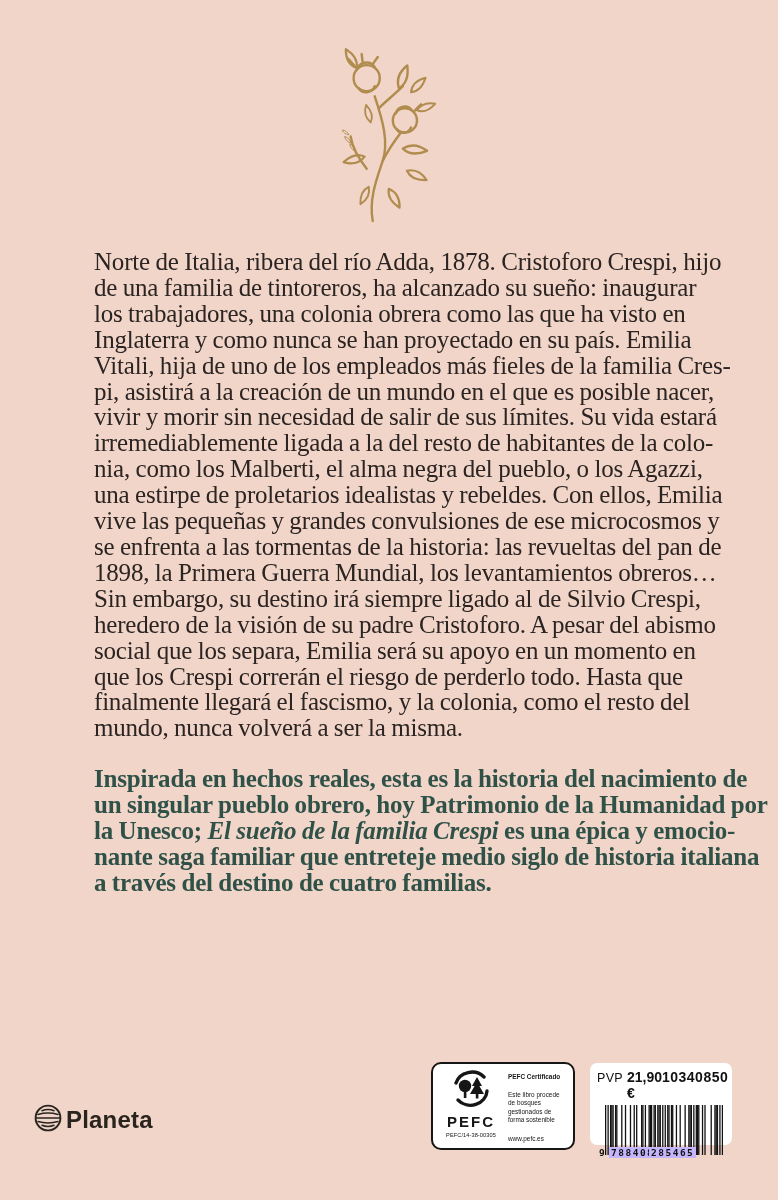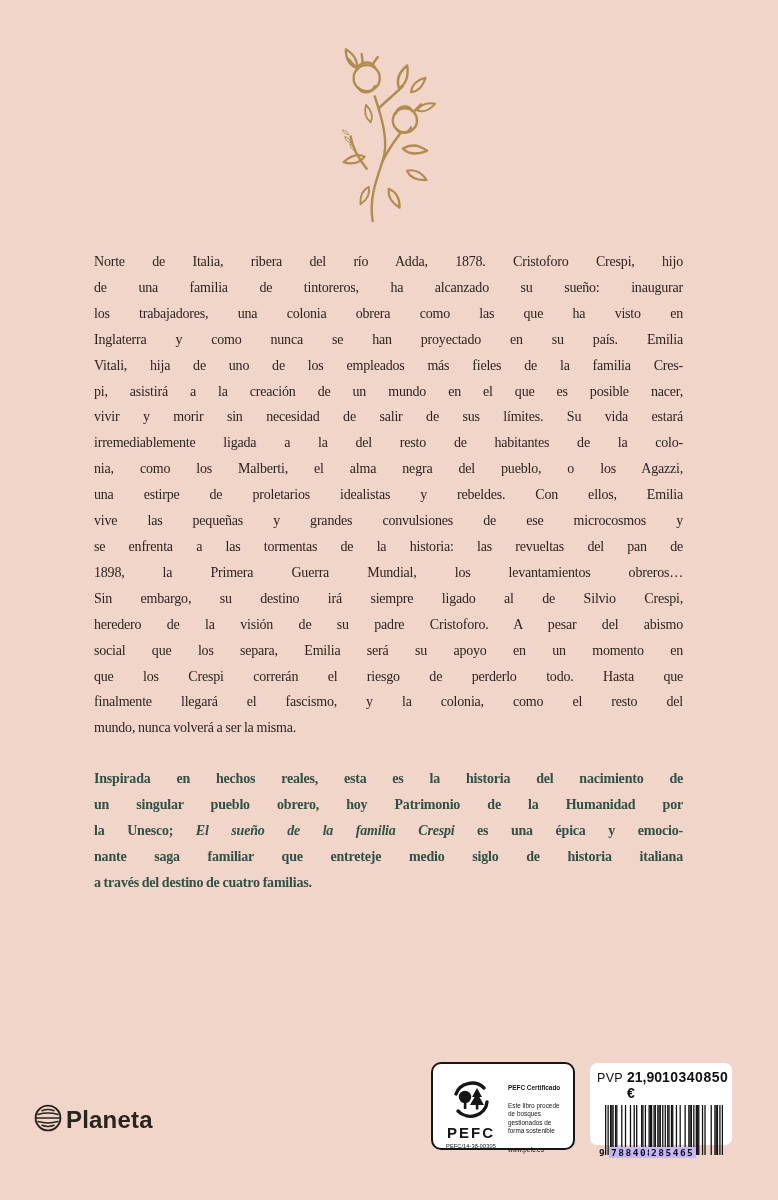--- a/index.html
+++ b/index.html
@@ -8,41 +8,41 @@
     background:#f1d5c8;
     font-family:"Liberation Serif","DejaVu Serif",serif;
   }
   
   .floral{position:absolute;top:48px;left:50%;transform:translateX(-52%);}
   .floral svg{display:block;}
   
   .synopsis{position:absolute;left:94px;top:249px;width:589px;}
   .para{color:#2b2422;}
   .para .line{
-    font-size:14px;line-height:25.9px;
+    font-size:25px;line-height:25.9px;
     letter-spacing:-0.2px;word-spacing:-0.5px;
     text-align:justify;text-align-last:justify;
     white-space:nowrap;
   }
   .para .line.last{text-align-last:left;}
   .para.accent{margin-top:25px;color:#2f5148;font-weight:600;}
   .para em{font-style:italic;margin-top:12px;}
   
   .planeta{
     position:absolute;left:34px;top:1104px;height:32px;
     display:flex;align-items:center;gap:4px;
     font-family:"Liberation Sans","DejaVu Sans",sans-serif;
   }
   .planeta .wordmark{
     font-size:24px;font-weight:600;color:#2a241f;letter-spacing:0.2px;
   }
   .pefc-box{
     position:absolute;left:431px;top:1062px;width:144px;height:88px;
     box-sizing:border-box;background:#fff;border:2.5px solid #161616;border-radius:10px;
-    display:flex;gap:7px;padding:17px 7px 5px 8px;
+    display:flex;gap:7px;padding:6px 7px 5px 8px;
     font-family:"Liberation Sans","DejaVu Sans",sans-serif;color:#161616;
   }
   .pefc-left{width:62px;display:flex;flex-direction:column;align-items:center;}
   .pefc-acronym{font-size:15px;font-weight:700;letter-spacing:2px;line-height:14px;margin-top:1px;}
   .pefc-cert{font-size:5.6px;letter-spacing:0.1px;margin-top:3px;white-space:nowrap;}
   .pefc-right{flex:1;display:flex;flex-direction:column;font-size:6.4px;line-height:8.5px;padding-top:3px;}
   .pefc-title{font-weight:700;}
   .pefc-desc{margin-top:9px;width:58px;}
   .pefc-url{margin-top:10px;}
   .barcode-box{

